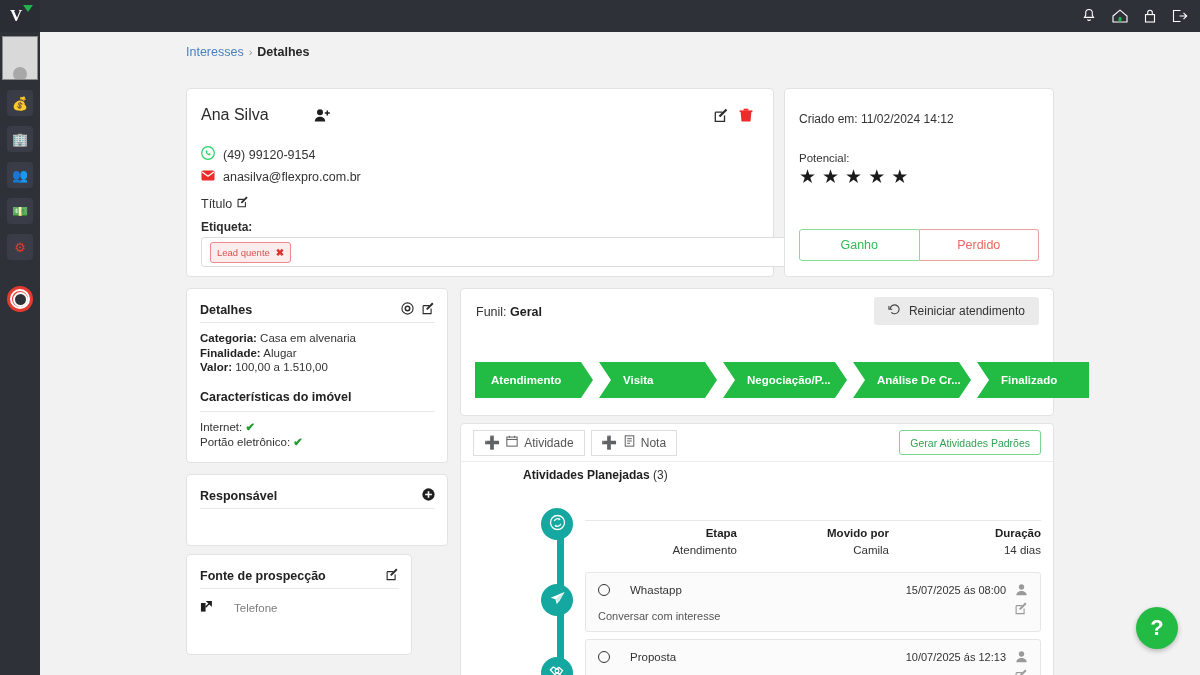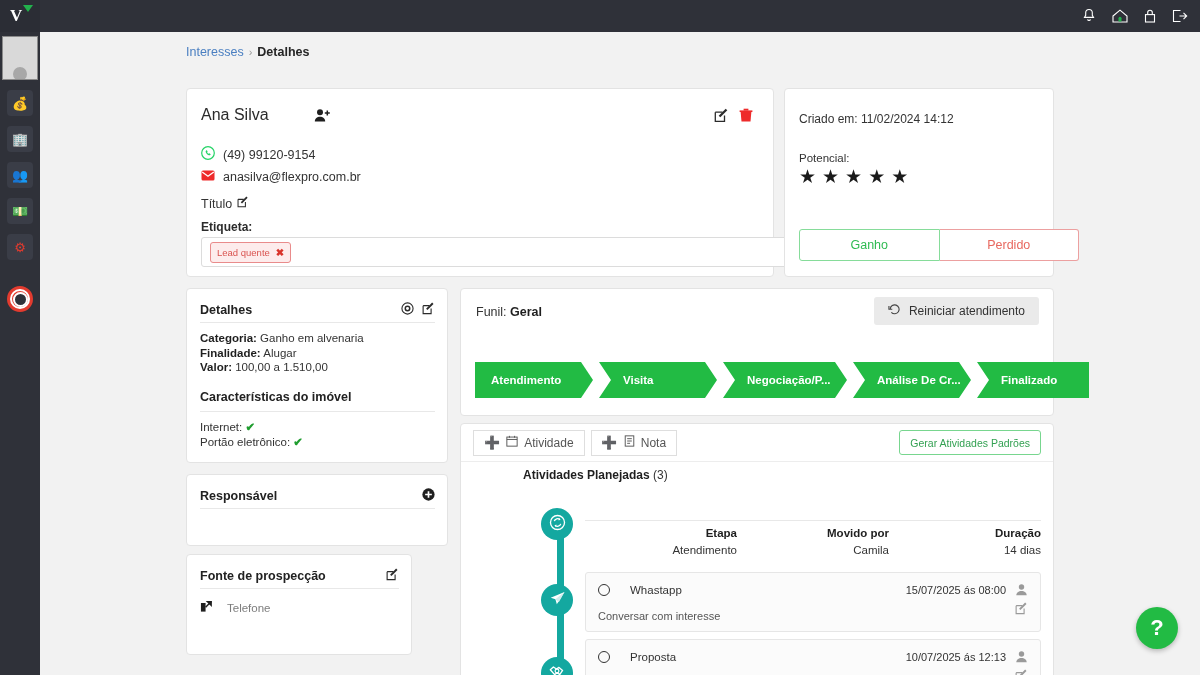--- a/index.html
+++ b/index.html
@@ -116,21 +116,21 @@
   #tag-caret { position: absolute; right: 8px; top: 12px; width: 0; height: 0;
     border-left: 4px solid transparent; border-right: 4px solid transparent;
     border-top: 5px solid #555; }
 
   
   #potential-card { left: 744px; top: 32px; width: 270px; height: 189px; }
   #created-at { position: absolute; left: 14px; top: 23px; font-size: 12px; color: #333; }
   #lbl-potencial { position: absolute; left: 14px; top: 63px; font-size: 11.5px; color: #333; }
   #stars { position: absolute; left: 14px; top: 78px; display: flex; gap: 6px;
            font-size: 19px; color: #1a1a1a; line-height: 1; }
-  #winlose { position: absolute; left: 14px; top: 140px; width: 280px; height: 32px; display: flex; }
+  #winlose { position: absolute; left: 14px; top: 140px; width: 240px; height: 32px; display: flex; }
   #btn-ganho {
     flex: 1; border: 1px solid #86dc9a; border-radius: 3px 0 0 3px; background: #fff;
     color: #2fbb52; font-size: 12.5px; display: flex; align-items: center; justify-content: center;
     cursor: pointer;
   }
   #btn-perdido {
     flex: 1; border: 1px solid #eca0a0; border-left: none; border-radius: 0 3px 3px 0; background: #fff;
     color: #e8685f; font-size: 12.5px; display: flex; align-items: center; justify-content: center;
     cursor: pointer;
   }
@@ -157,21 +157,21 @@
   #resp-rule { top: 33px; }
   #resp-row {
     position: absolute; left: 13px; right: 12px; top: 42px;
     display: flex; align-items: center; justify-content: space-between;
     font-size: 11.5px; color: #444;
   }
   
   #fonte-card { left: 146px; top: 498px; width: 226px; height: 101px; }
   #fonte-rule { top: 33px; }
   #fonte-row {
-    position: absolute; left: 13px; top: 45px; display: flex; align-items: center; gap: 14px;
+    position: absolute; left: 13px; top: 45px; display: flex; align-items: center; gap: 21px;
     font-size: 11.5px; color: #7d7d7d;
   }
 
   
   #funil-card { left: 420px; top: 232px; width: 594px; height: 128px; }
   #funil-label { position: absolute; left: 15px; top: 16px; font-size: 12.5px; color: #333; }
   #funil-label b { color: #1f1f1f; }
   #btn-reiniciar {
     position: absolute; right: 14px; top: 8px; height: 28px; padding: 0 14px;
     background: #eaeaea; border: none; border-radius: 3px; font-size: 12px; color: #333;
@@ -421,21 +421,21 @@
               <path d="M1.3 4.2h7.2M1.3 4.2v9.2h9.2V7.6" fill="none" stroke="#2b2b2b" stroke-width="1.3"></path>
               <path d="M6.3 9.3 13.3 2.3l-1.6-1.6-7 7z" fill="#2b2b2b"></path>
             </svg>
         </span>
       </span>
     </div>
     <div class="hrule" id="det-rule"></div>
     <div id="det-body">
       <div>
         <b>Categoria:</b>
-        <span>Ganho em alvenaria</span>
+        <span>Casa em alvenaria</span>
       </div>
       <div>
         <b>Finalidade:</b>
         <span>Alugar</span>
       </div>
       <div>
         <b>Valor:</b>
         <span>100,00 a 1.510,00</span>
       </div>
     </div>

